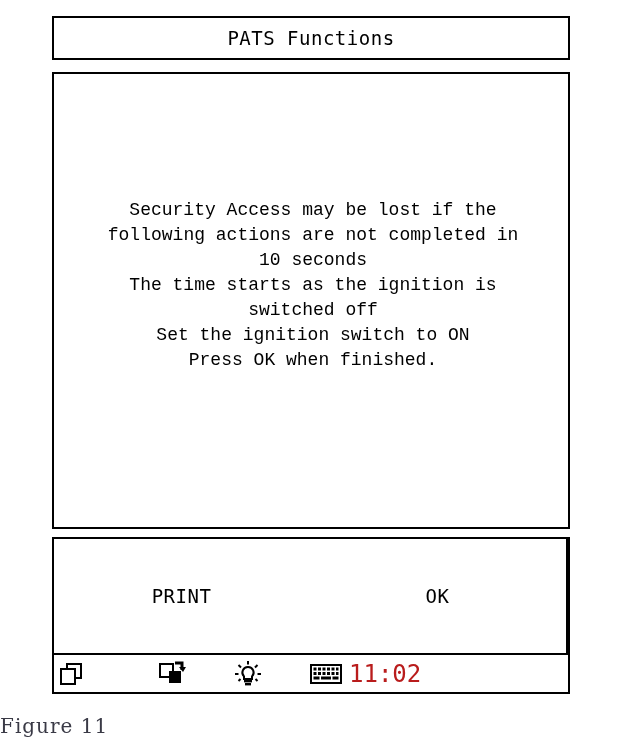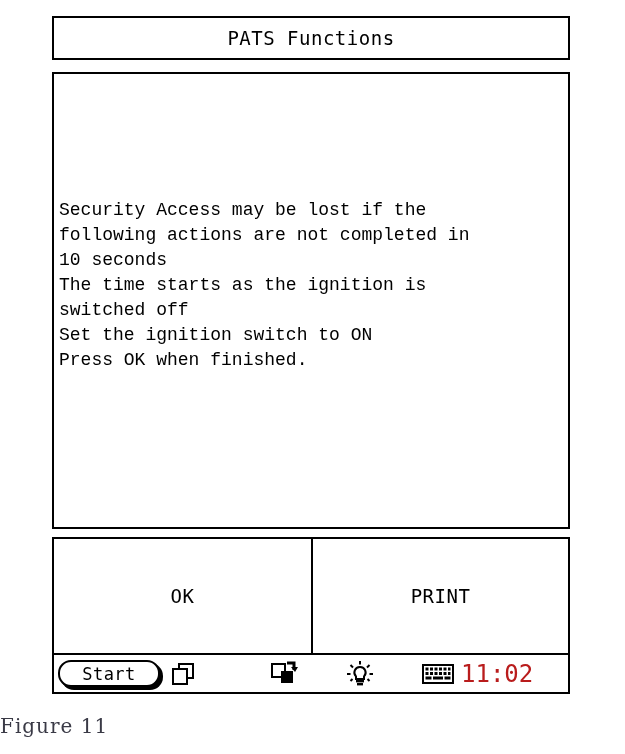--- a/index.html
+++ b/index.html
@@ -15,20 +15,21 @@
     overflow: hidden;
   }
 
   
   #device {
     position: absolute;
     left: 52px;
     top: 16px;
     width: 520px;
     height: 678px;
+    text-align: center;
   }
 
   
   #title-bar {
     position: absolute;
     left: 0;
     top: 0;
     width: 518px;
     height: 44px;
     border: 2px solid #000000;
@@ -206,36 +207,30 @@
       <div class="msg-line">following actions are not completed in</div>
       <div class="msg-line">10 seconds</div>
       <div class="msg-line">The time starts as the ignition is</div>
       <div class="msg-line">switched off</div>
       <div class="msg-line">Set the ignition switch to ON</div>
       <div class="msg-line">Press OK when finished.</div>
     </div>
   </div>
 
   <div id="button-row">
+    <div class="softkey right">
+      <span>PRINT</span>
+    </div>
     <div class="softkey left">
       <span>OK</span>
     </div>
-    <div class="softkey right">
-      <span>PRINT</span>
-    </div>
   </div>
 
   <div id="taskbar">
 
-    <div id="start-button">
-      <div class="shadow"></div>
-      <div class="face">
-        <span>Start</span>
-      </div>
-    </div>
 
     <div class="tray-icon" id="cascade-icon">
       <svg width="26" height="26" viewBox="0 0 26 26">
         <rect x="9" y="3" width="14" height="14" fill="#ffffff" stroke="#000000" stroke-width="2"></rect>
         <rect x="3" y="8" width="14" height="15" fill="#ffffff" stroke="#000000" stroke-width="2"></rect>
       </svg>
     </div>
 
     <div class="tray-icon" id="rotate-icon">
       <svg width="28" height="26" viewBox="0 0 28 26">

